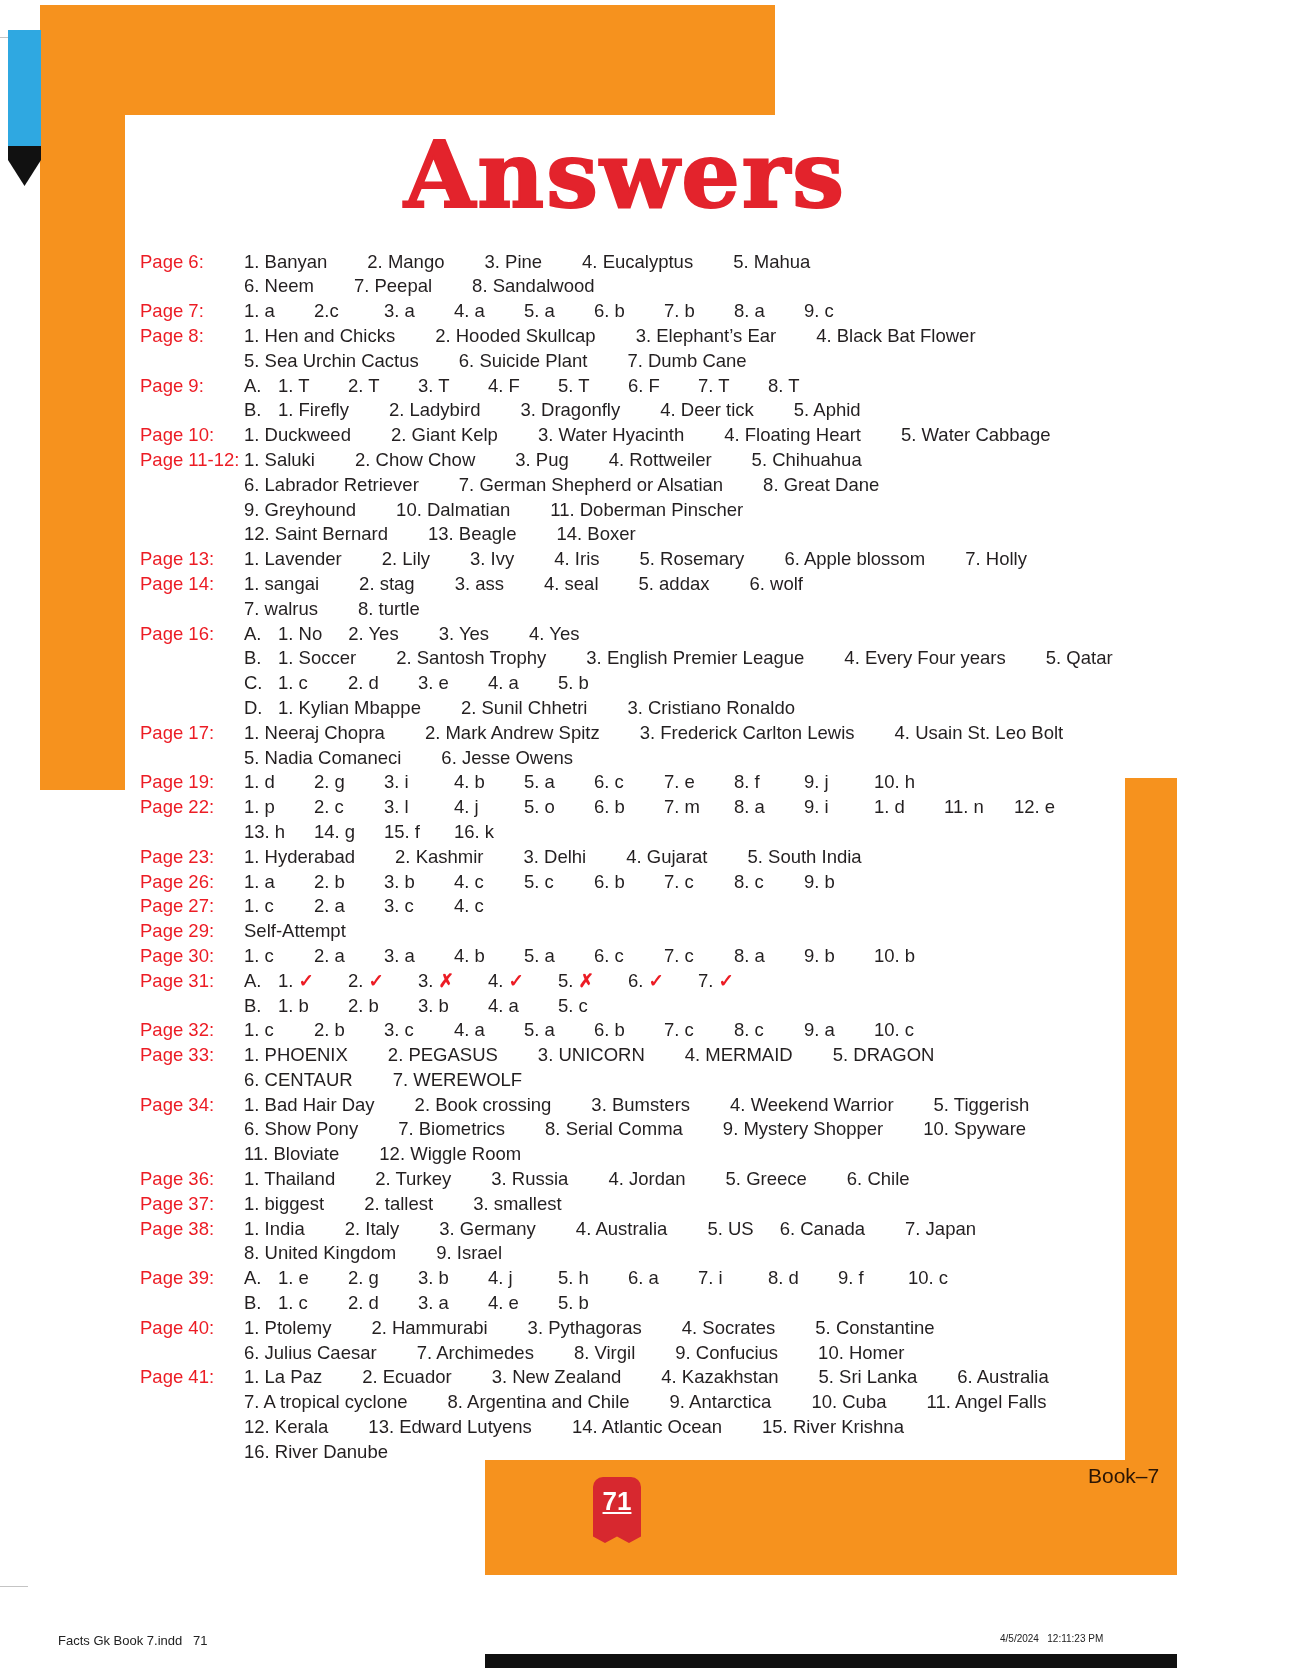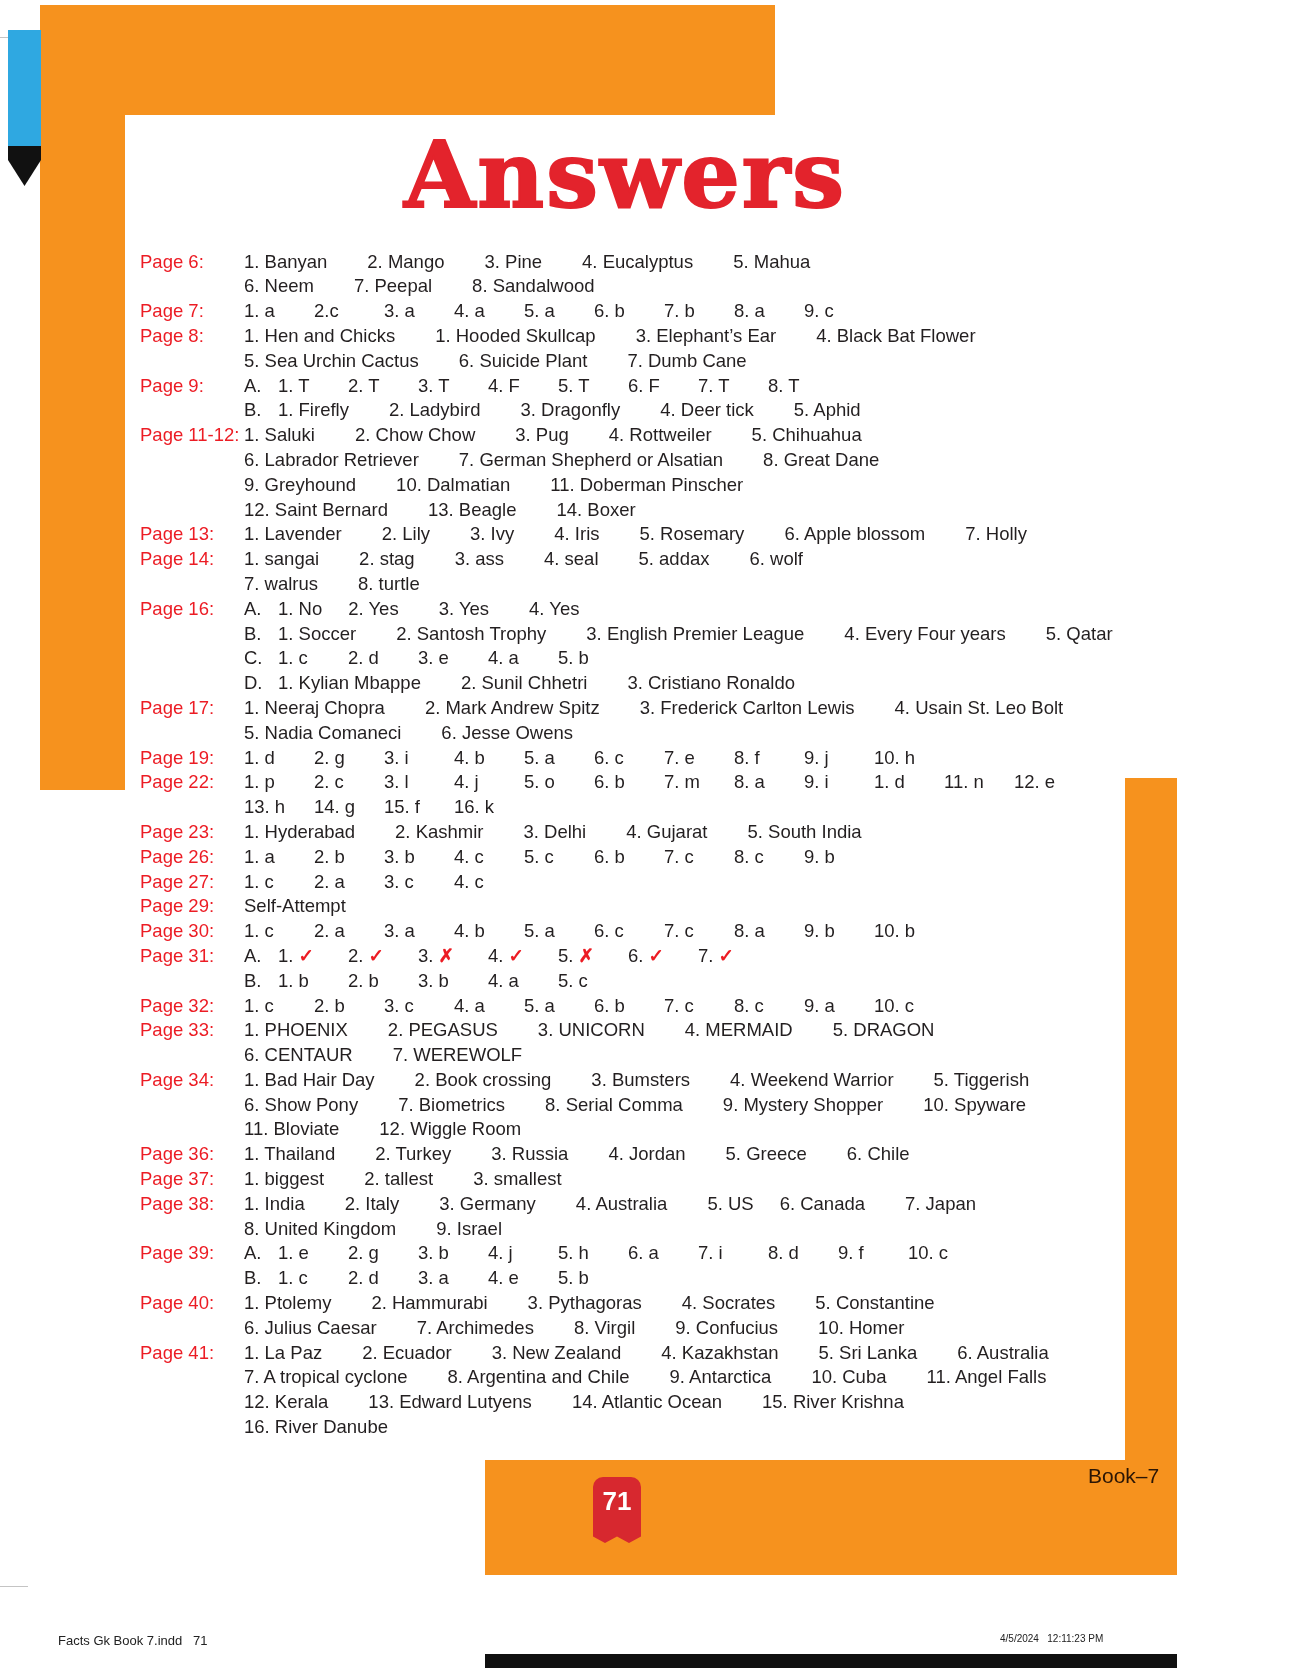--- a/index.html
+++ b/index.html
@@ -47,21 +47,21 @@
   .answer-item.short{min-width:44px;margin-right:26px;}
   .answer-item.sec{min-width:26px;margin-right:8px;}
   .answer-item:last-child{margin-right:0;}
   .tick{color:var(--red);font-weight:bold;}
   
   .page-badge{
     position:absolute;left:593px;top:1477px;width:48px;height:66px;
     background:var(--badge-red);border-radius:10px 10px 0 0;
     clip-path:polygon(0 0,100% 0,100% 90%,75% 100%,50% 90%,25% 100%,0 90%);
     display:flex;justify-content:center;align-items:flex-start;padding-top:9px;box-sizing:border-box;
-    color:#fff;font-weight:bold;font-size:26px;
+    color:#fff;font-weight:bold;font-size:26px;text-decoration:underline;
   }
   .book-label{position:absolute;left:1088px;top:1464px;font-size:21px;color:#2a1505;}
   .footer-left{position:absolute;left:58px;top:1633px;font-size:13px;color:#222;white-space:pre;}
   .footer-right{position:absolute;left:1000px;top:1633px;font-size:10px;color:#222;white-space:pre;}
   .bottom-bar{position:absolute;left:485px;top:1654px;width:725px;height:14px;background:#101010;}
 </style>
 </head>
 <body>
 
 <div class="page">
@@ -112,21 +112,21 @@
               <span class="answer-item short">8. a</span>
               <span class="answer-item short">9. c</span>
             </div>
           </div>
         </div>
         <div class="answer-entry">
           <span class="page-label">Page 8:</span>
           <div class="entry-lines">
             <div class="answer-line">
               <span class="answer-item">1. Hen and Chicks</span>
-              <span class="answer-item">1. Hooded Skullcap</span>
+              <span class="answer-item">2. Hooded Skullcap</span>
               <span class="answer-item">3. Elephant’s Ear</span>
               <span class="answer-item">4. Black Bat Flower</span>
             </div>
             <div class="answer-line">
               <span class="answer-item">5. Sea Urchin Cactus</span>
               <span class="answer-item">6. Suicide Plant</span>
               <span class="answer-item">7. Dumb Cane</span>
             </div>
           </div>
         </div>
@@ -144,20 +144,32 @@
               <span class="answer-item short">7. T</span>
               <span class="answer-item short">8. T</span>
             </div>
             <div class="answer-line">
               <span class="answer-item sec">B.</span>
               <span class="answer-item">1. Firefly</span>
               <span class="answer-item">2. Ladybird</span>
               <span class="answer-item">3. Dragonfly</span>
               <span class="answer-item">4. Deer tick</span>
               <span class="answer-item">5. Aphid</span>
+            </div>
+          </div>
+        </div>
+        <div class="answer-entry">
+          <span class="page-label">Page 10:</span>
+          <div class="entry-lines">
+            <div class="answer-line">
+              <span class="answer-item">1. Duckweed</span>
+              <span class="answer-item">2. Giant Kelp</span>
+              <span class="answer-item">3. Water Hyacinth</span>
+              <span class="answer-item">4. Floating Heart</span>
+              <span class="answer-item">5. Water Cabbage</span>
             </div>
           </div>
         </div>
         <div class="answer-entry">
           <span class="page-label">Page 11-12:</span>
           <div class="entry-lines">
             <div class="answer-line">
               <span class="answer-item">1. Saluki</span>
               <span class="answer-item">2. Chow Chow</span>
               <span class="answer-item">3. Pug</span>

